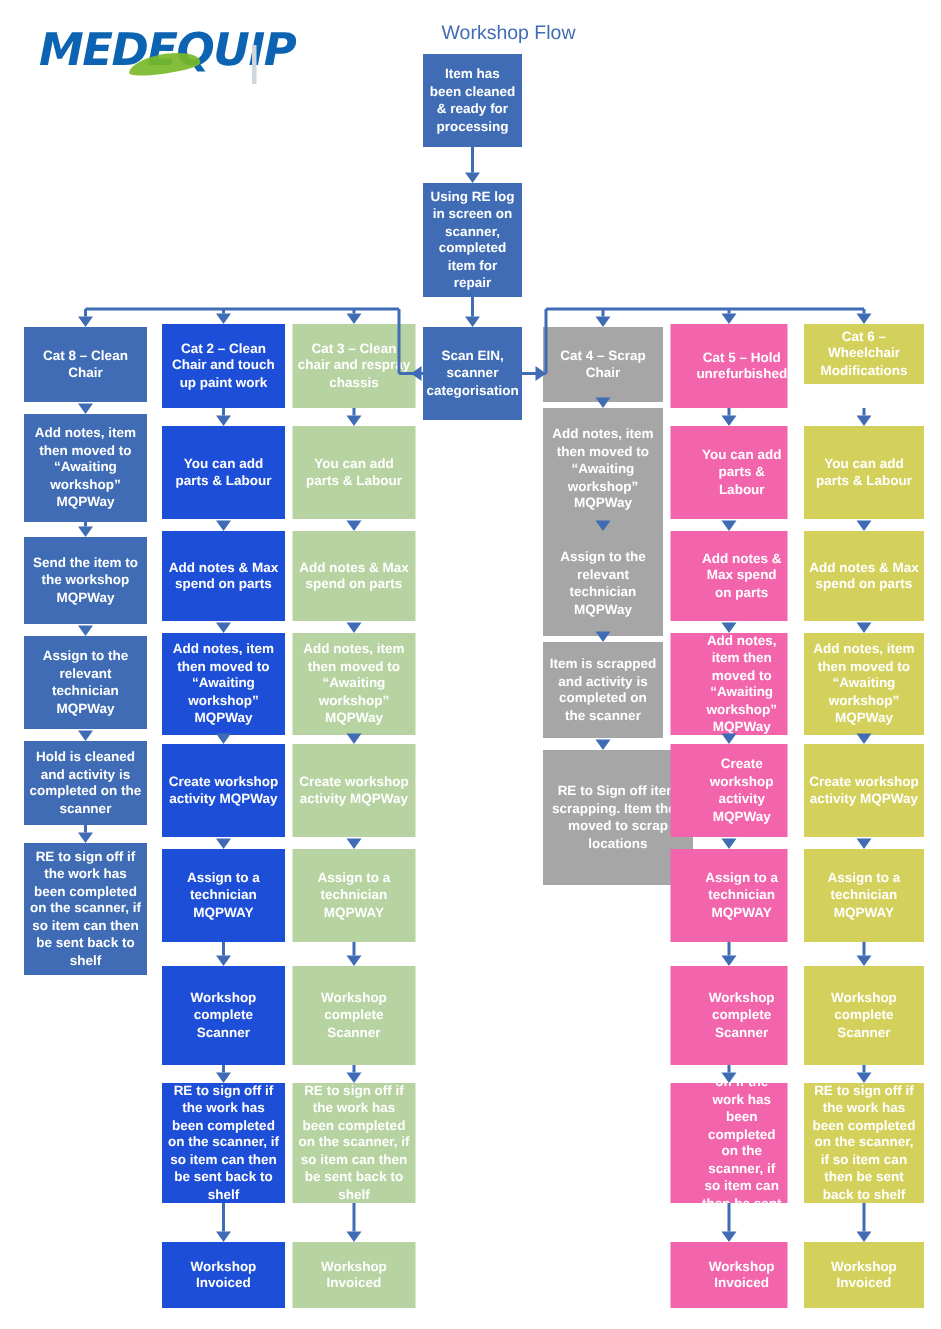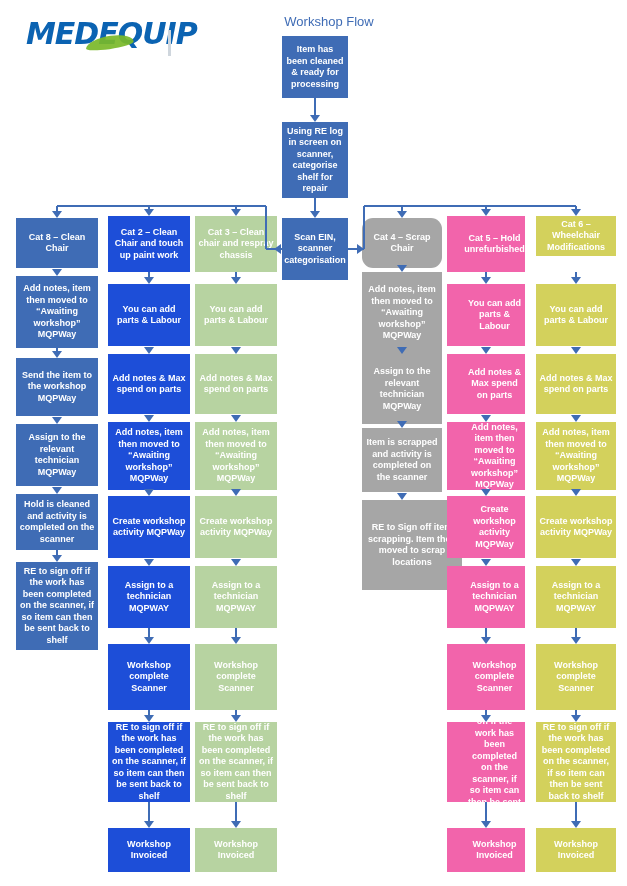--- a/index.html
+++ b/index.html
@@ -25,21 +25,21 @@
     position:absolute;left:60px;top:22px;width:48px;height:13px;
     background:#7ab829;
     border-radius:50% 50% 50% 50% / 70% 70% 30% 30%;
     transform:rotate(-8deg) skewX(-12deg);
     opacity:.92;
   }
   #logo .bar{position:absolute;left:142px;top:16px;width:3px;height:26px;background:#cfd6dd;}
 
   
   #flow-title{
-    position:absolute;left:274px;top:14px;width:110px;
+    position:absolute;left:284px;top:14px;width:110px;
     text-align:center;font-size:13px;color:#3f6cb5;
     font-family:"Liberation Sans", sans-serif;
   }
 
   
   .node{
     position:absolute;
     box-sizing:border-box;
     display:flex;align-items:center;justify-content:center;
     text-align:center;
@@ -92,21 +92,21 @@
     <div class="bar"></div>
   </div>
 
   <div id="flow-title">Workshop Flow</div>
 
   <div id="nodes">
       <div class="node c-blue" style="left: 282px; top: 36px; width: 66px; height: 62px;">
         <span>Item has been cleaned &amp; ready for processing</span>
       </div>
       <div class="node c-blue" style="left: 282px; top: 122px; width: 66px; height: 76px;">
-        <span>Using RE log in screen on scanner, categorise shelf for repair</span>
+        <span>Using RE log in screen on scanner, completed item for repair</span>
       </div>
       <div class="node c-blue" style="left: 282px; top: 218px; width: 66px; height: 62px;">
         <span>Scan EIN, scanner categorisation</span>
       </div>
       <div class="node c-blue hdr" style="left: 16px; top: 218px; width: 82px; height: 50px;">
         <span>Cat 8 – Clean Chair</span>
       </div>
       <div class="node c-blue" style="left: 16px; top: 276px; width: 82px; height: 72px;">
         <span>Add notes, item then moved to “Awaiting workshop” MQPWay</span>
       </div>
@@ -169,21 +169,21 @@
       </div>
       <div class="node c-green" style="left: 195px; top: 644px; width: 82px; height: 66px;">
         <span>Workshop complete Scanner</span>
       </div>
       <div class="node c-green" style="left: 195px; top: 722px; width: 82px; height: 80px;">
         <span>RE to sign off if the work has been completed on the scanner, if so item can then be sent back to shelf</span>
       </div>
       <div class="node c-green" style="left: 195px; top: 828px; width: 82px; height: 44px;">
         <span>Workshop Invoiced</span>
       </div>
-      <div class="node c-grey hdr" style="left: 362px; top: 218px; width: 80px; height: 50px; border-radius: 11px;">
+      <div class="node c-grey hdr" style="left: 362px; top: 218px; width: 80px; height: 50px;">
         <span>Cat 4 – Scrap Chair</span>
       </div>
       <div class="node c-grey" style="left: 362px; top: 272px; width: 80px; height: 82px;">
         <span>Add notes, item then moved to “Awaiting workshop” MQPWay</span>
       </div>
       <div class="node c-grey" style="left: 362px; top: 354px; width: 80px; height: 70px;">
         <span>Assign to the relevant technician MQPWay</span>
       </div>
       <div class="node c-grey" style="left: 362px; top: 428px; width: 80px; height: 64px;">
         <span>Item is scrapped and activity is completed on the scanner</span>

